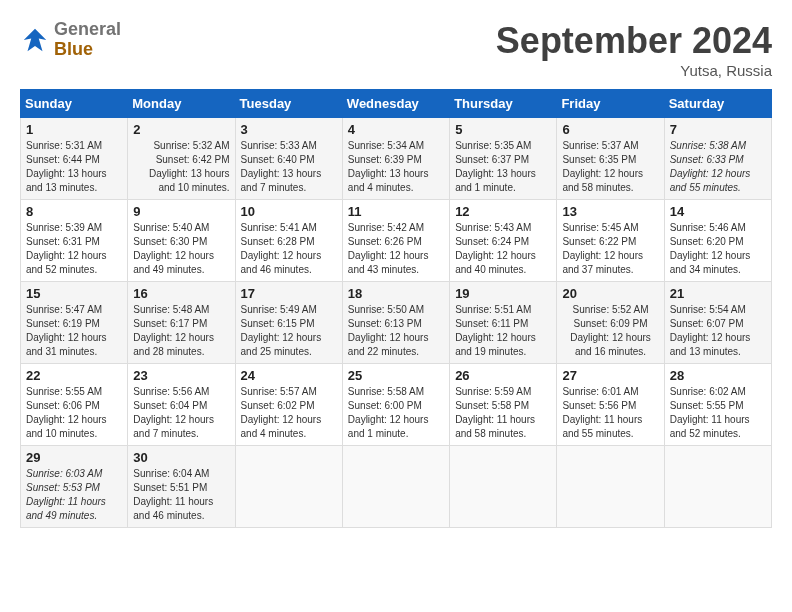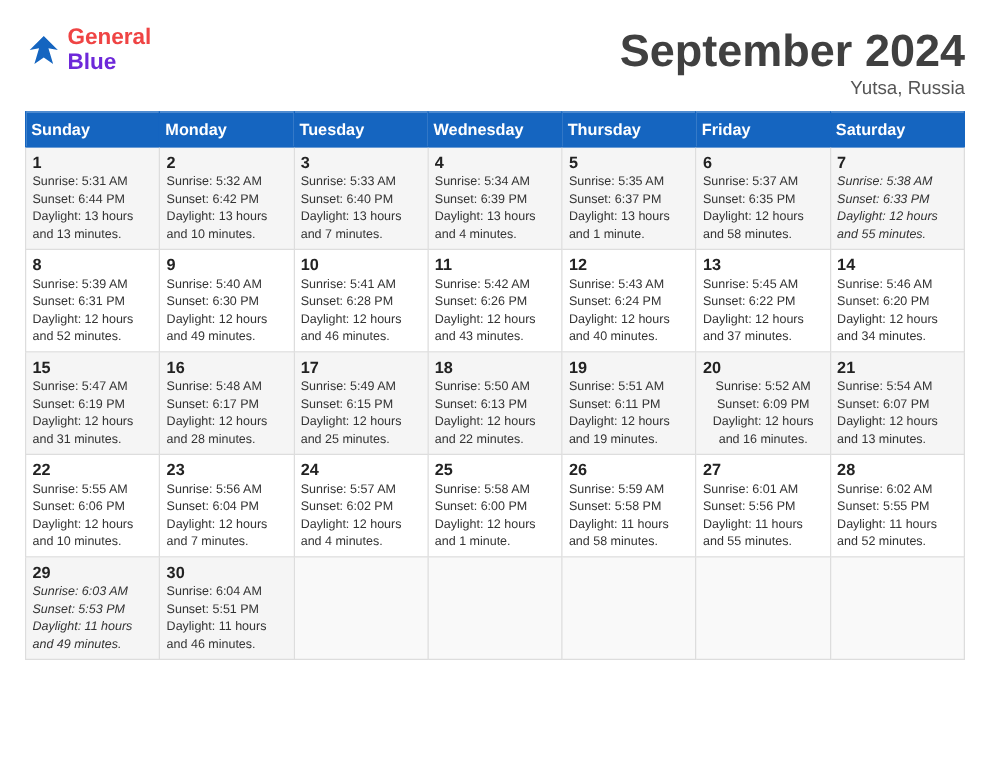--- a/index.html
+++ b/index.html
@@ -94,21 +94,21 @@
   </style>
 </head>
 <body>
 
 <div class="header">
   <div class="logo">
     <svg class="logo-bird" viewBox="0 0 40 40">
       <polygon points="20,5 35,20 25,18 30,35 20,28 10,35 15,18 5,20" fill="#1565c0"></polygon>
     </svg>
     <div class="logo-text">
-      <span style="color:#ef4444">General</span><br><span style="color:#6d28d9">Blue</span>
+      <span style="color:#737373">General</span><br><span style="color:#a16207">Blue</span>
     </div>
   </div>
   <div class="title-block">
     <div class="month-title">September 2024</div>
     <div class="location">Yutsa, Russia</div>
   </div>
 </div>
 
 <table>
   <thead>
@@ -126,21 +126,21 @@
   <tr>
         <td>
           <span class="day-num">1</span>
           <div class="cell-text" style="white-space: pre-line;">Sunrise: 5:31 AM
 Sunset: 6:44 PM
 Daylight: 13 hours
 and 13 minutes.</div>
         </td>
         <td>
           <span class="day-num">2</span>
-          <div class="cell-text" style="white-space: pre-line;">Sunrise: 5:32 AM
+          <div class="cell-text" style="white-space: pre-line; text-align: right;">Sunrise: 5:32 AM
 Sunset: 6:42 PM
 Daylight: 13 hours
 and 10 minutes.</div>
         </td>
         <td>
           <span class="day-num">3</span>
           <div class="cell-text" style="white-space: pre-line;">Sunrise: 5:33 AM
 Sunset: 6:40 PM
 Daylight: 13 hours
 and 7 minutes.</div>

